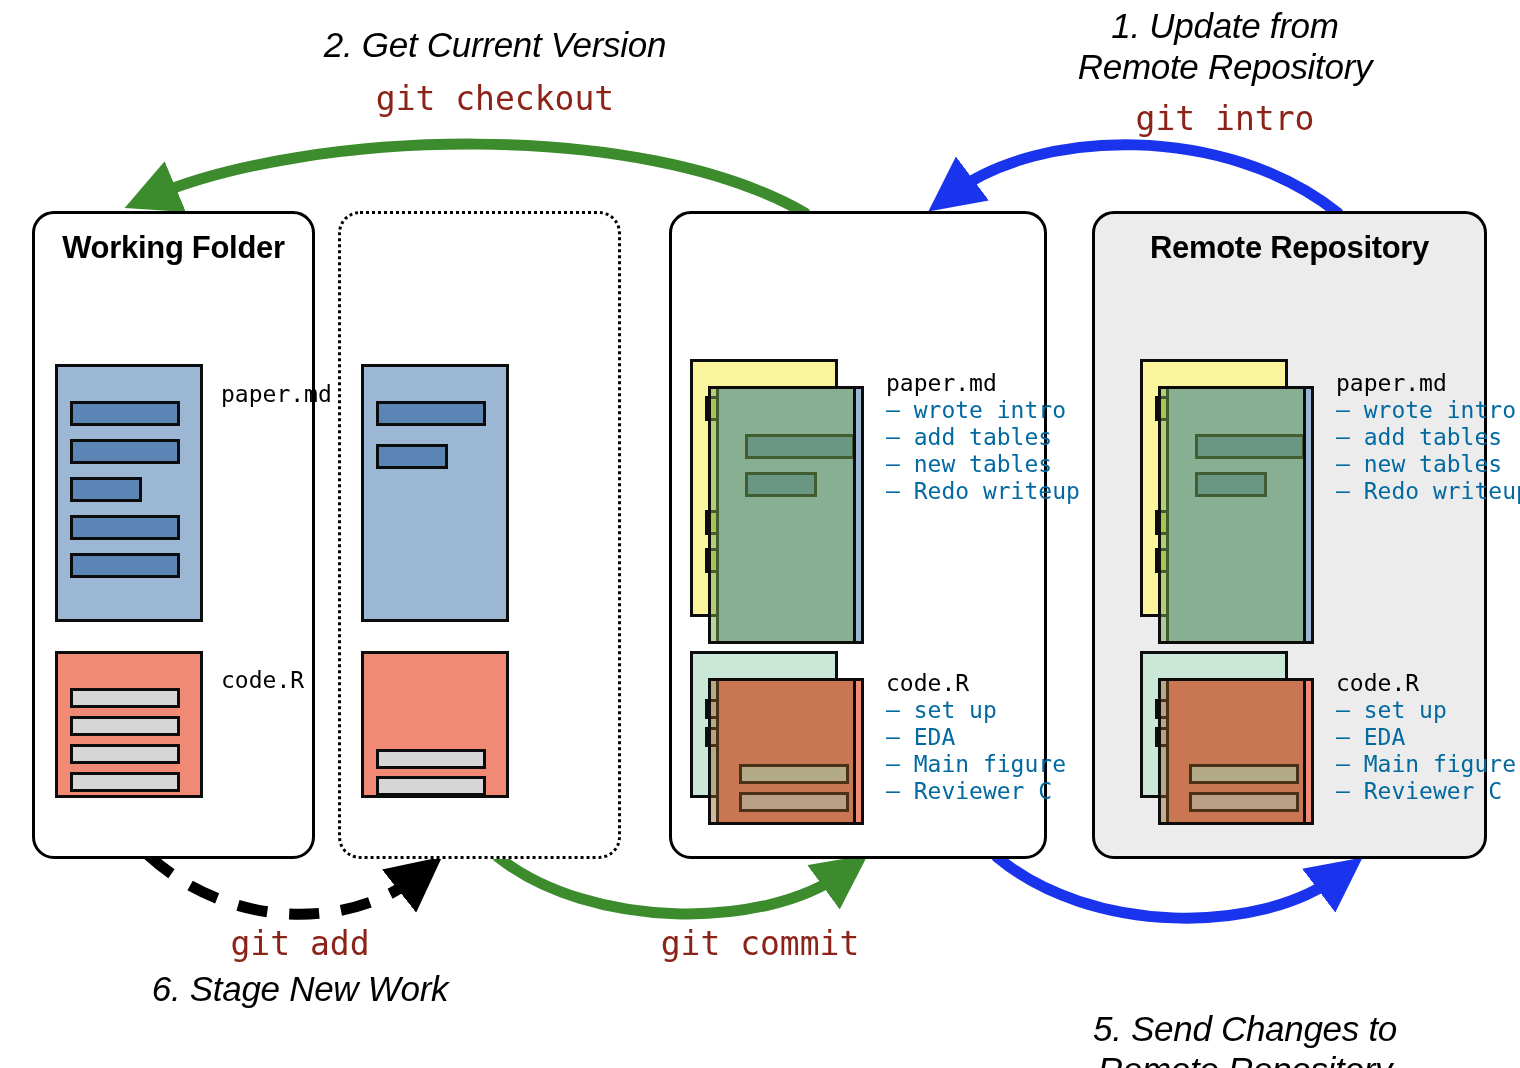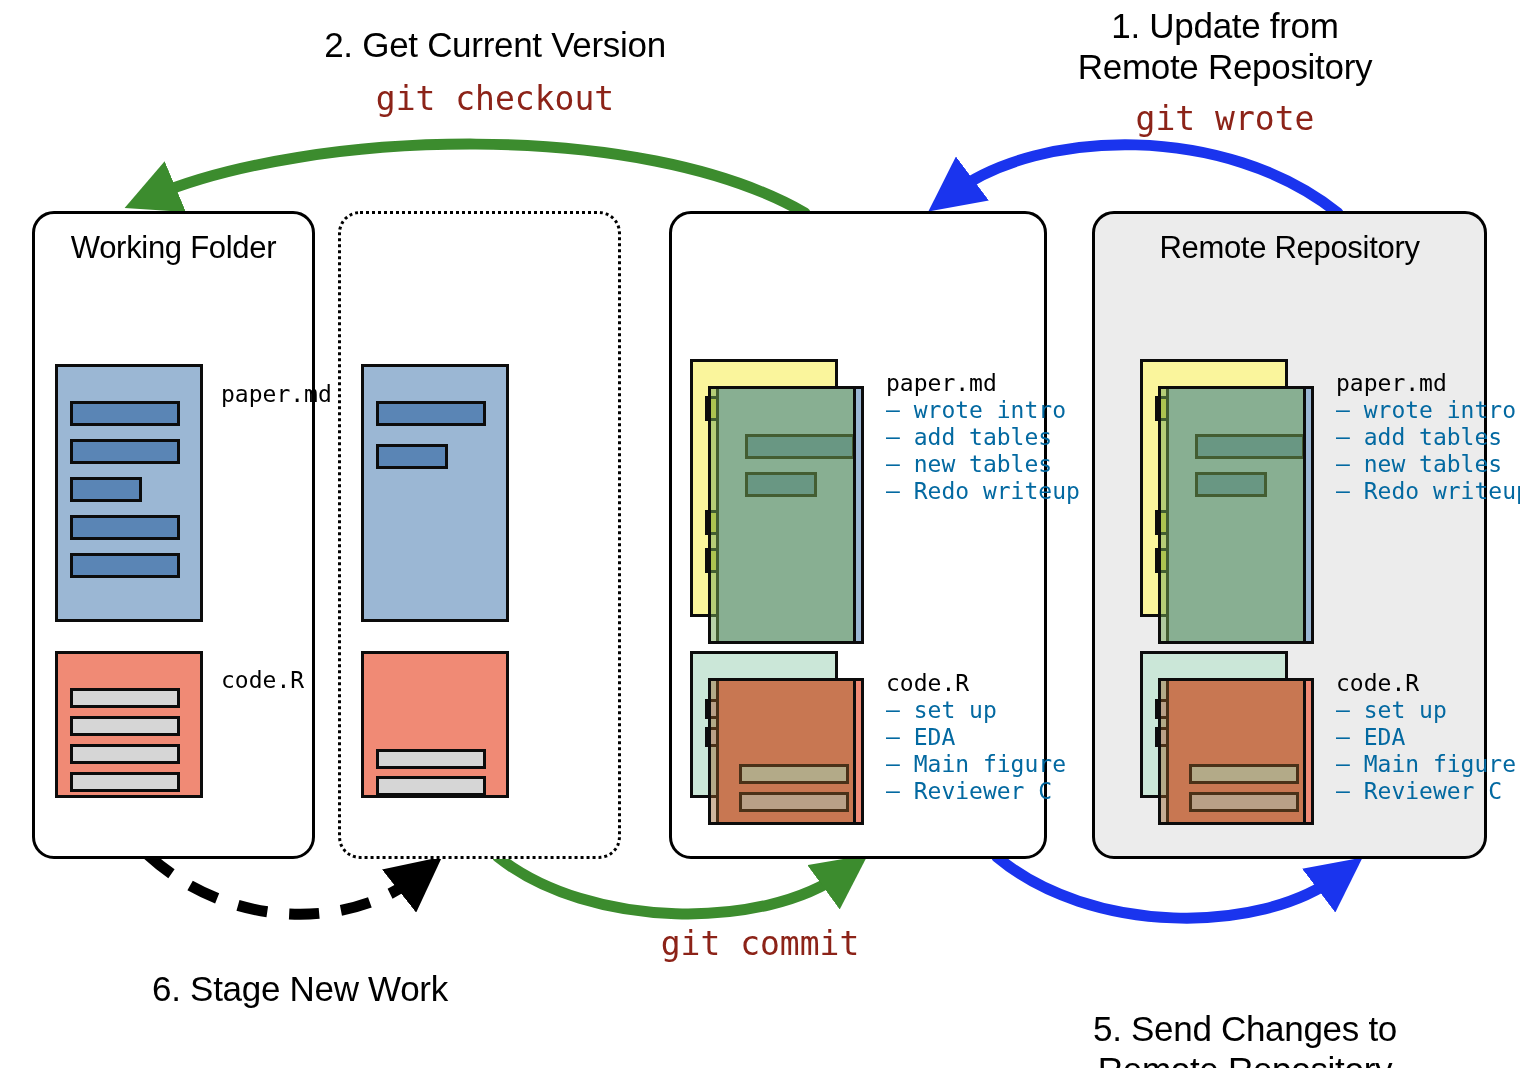--- a/index.html
+++ b/index.html
@@ -25,20 +25,21 @@
   
   .step-label {
     position: absolute;
     text-align: center;
     font-family: "Liberation Sans", sans-serif;
     font-size: 35px;
     line-height: 41px;
     color: #000000;
     white-space: pre-line;
     letter-spacing: -0.3px;
+    font-style: italic;
   }
   .cmd-label {
     position: absolute;
     text-align: center;
     font-family: "DejaVu Sans Mono", monospace;
     font-size: 33px;
     line-height: 38px;
     color: #8C2318;
     letter-spacing: 0px;
   }
@@ -58,21 +59,21 @@
     background: #ececec;
   }
   .panel-title {
     position: absolute;
     left: 0;
     right: 0;
     top: 16px;
     text-align: center;
     font-family: "Liberation Sans", sans-serif;
     font-size: 31px;
-    font-weight: normal;
+    font-weight: bold;
     color: #000000;
     letter-spacing: -0.3px;
   }
   .panel-title.plain {
     font-weight: normal;
     font-size: 30px;
   }
 
   
   .file-block {
@@ -149,21 +150,21 @@
     <g>
       <path d="M 997 857 C 1090 935, 1260 935, 1338 876" fill="none" stroke="#1A34EE" stroke-width="11" stroke-linecap="round" marker-end="url(#head-blue)"></path>
     </g>
   </svg>
 
   <div class="step-label" style="left:305px; top:24px; width:380px;">2. Get Current Version</div>
   <div class="cmd-label" style="left:305px; top:80px; width:380px;">git checkout</div>
 
   <div class="step-label" style="left:1015px; top:5px; width:420px;">1. Update from
 Remote Repository</div>
-  <div class="cmd-label" style="left:1015px; top:100px; width:420px;">git wrote</div>
+  <div class="cmd-label" style="left:1015px; top:100px; width:420px;">git intro</div>
 
   <div class="panel" style="left:32px; top:211px; width:283px; height:648px;">
     <div class="panel-title">Working Folder</div>
 
     <div class="doc" style="left:20px; top:150px; width:148px; height:258px; background:#9BB7D4;">
       <div class="line" style="left:12px; top:34px; width:110px; height:25px; background:#5A85B5;"></div>
       <div class="line" style="left:12px; top:72px; width:110px; height:25px; background:#5A85B5;"></div>
       <div class="line" style="left:12px; top:110px; width:72px; height:25px; background:#5A85B5;"></div>
       <div class="line" style="left:12px; top:148px; width:110px; height:25px; background:#5A85B5;"></div>
       <div class="line" style="left:12px; top:186px; width:110px; height:25px; background:#5A85B5;"></div>
@@ -288,20 +289,21 @@
 
     <div class="file-block" style="left:241px; top:455px;">
       <div class="file-name">code.R</div>
       <div class="commit-line">– set up</div>
       <div class="commit-line">– EDA</div>
       <div class="commit-line">– Main figure</div>
       <div class="commit-line">– Reviewer C</div>
     </div>
   </div>
 
+  <div class="cmd-label" style="left:135px; top:925px; width:330px;">git add</div>
   <div class="step-label" style="left:110px; top:968px; width:380px;">6. Stage New Work</div>
 
   <div class="cmd-label" style="left:595px; top:925px; width:330px;">git commit</div>
 
   <div class="step-label" style="left:1030px; top:1008px; width:430px;">5. Send Changes to
 Remote Repository</div>
 
 </div>
 
 </body></html>

